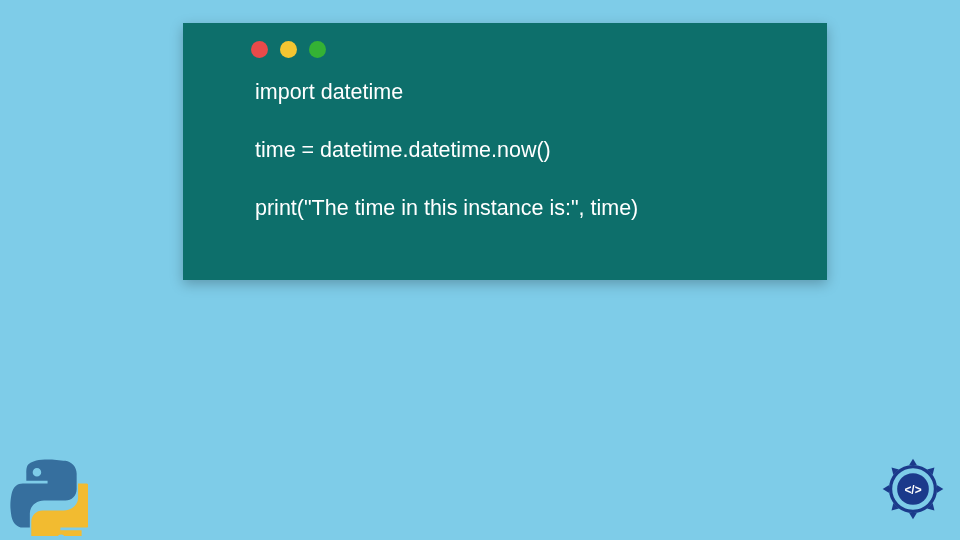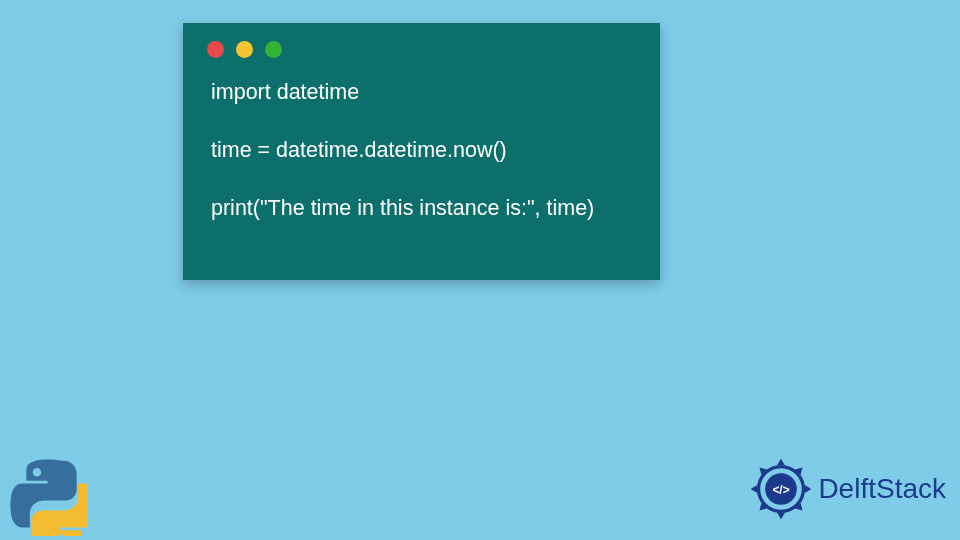--- a/index.html
+++ b/index.html
@@ -8,24 +8,25 @@
     height: 540px;
     background: #7ecce8;
     position: relative;
     font-family: Arial, Helvetica, sans-serif;
     overflow: hidden;
   }
   .code-window {
     position: absolute;
     left: 183px;
     top: 23px;
-    width: 477px;
+    width: 644px;
     height: 257px;
     background: #0d6f6b;
     box-shadow: 0 4px 12px rgba(0,0,0,0.25);
+    padding-left: 44px;
   }
   .window-dots {
     display: flex;
     gap: 12px;
     padding: 18px 0 0 24px;
   }
   .dot {
     width: 17px;
     height: 17px;
     border-radius: 50%;
@@ -105,14 +106,13 @@
             <path transform="rotate(270)" d="M0 -46 L6 -36 L-6 -36 Z"></path>
             <path transform="rotate(315)" d="M0 -46 L6 -36 L-6 -36 Z"></path>
           </g>
           <circle r="34" fill="none" stroke="#1b3a8b" stroke-width="5"></circle>
           <circle r="24" fill="#1b3a8b"></circle>
         </g>
       </g>
       <text x="50" y="57" text-anchor="middle" fill="#ffffff" font-size="18" font-family="Arial" font-weight="bold">&lt;/&gt;</text>
     </svg>
   </span>
-  <span class="delft-text">DelftStack</span>
 </div>
 
 </body></html>

